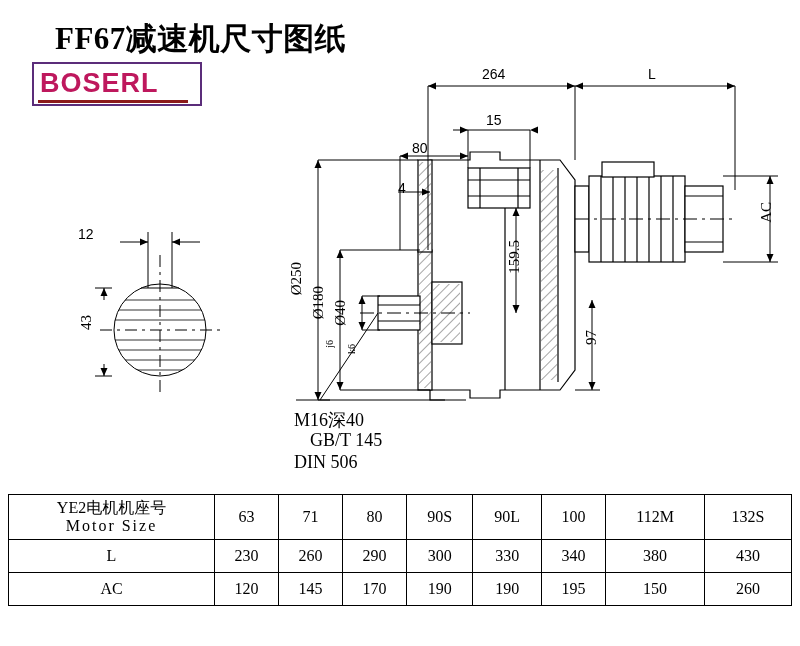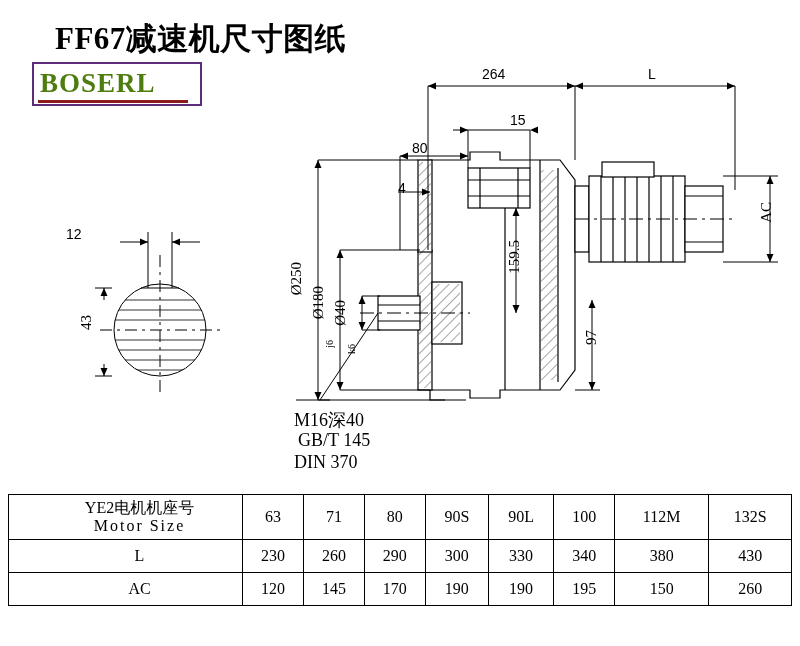--- a/index.html
+++ b/index.html
@@ -19,23 +19,23 @@
     letter-spacing:0.5px;
   }
   
   #logo-box{
     left:32px;top:62px;width:170px;height:44px;
     border:2px solid #5b2d7a;
     box-sizing:border-box;
   }
   #logo-text{
     left:40px;top:68px;width:155px;
-    font-family:Liberation Serif, serif;
+    font-family:Liberation Sans, sans-serif;
     font-weight:bold;font-size:27px;
-    color:#4d7c0f;
+    color:#be185d;
     letter-spacing:1px;
   }
   #logo-under{
     left:38px;top:100px;width:150px;height:3px;background:#8b1a1a;
   }
   .dim{font-size:14px;font-family:Liberation Sans, sans-serif;}
   .dimv{font-size:15px;font-family:"Liberation Serif",serif;
         writing-mode:vertical-rl;transform:rotate(180deg);}
   .note{font-size:18px;font-family:"Liberation Serif",serif;}
   
@@ -45,21 +45,21 @@
     font-family:"Liberation Serif",serif;
     font-size:16px;
     text-align:center;
   }
   #spec-table td{
     border:1px solid #000;
     height:32px;
     padding:0;
   }
   #spec-table td.head{height:44px;line-height:1.15;}
-  #spec-table .lbl{width:205px;padding-left:28px;}
+  #spec-table .lbl{width:205px;}
   svg{position:absolute;left:0;top:0;overflow:visible;}
 </style>
 </head>
 <body>
 
 <div class="abs" id="title">FF67减速机尺寸图纸</div>
 
 <div class="abs" id="logo-box"></div>
 <div class="abs" id="logo-text">BOSERL</div>
 <div class="abs" id="logo-under"></div>
@@ -104,21 +104,21 @@
 
   <g stroke="#000" stroke-width="1">
     <line x1="112" y1="288" x2="95" y2="288"></line>
     <line x1="112" y1="376" x2="95" y2="376"></line>
     <line x1="104" y1="288" x2="104" y2="300"></line>
     <line x1="104" y1="376" x2="104" y2="364"></line>
   </g>
   <polygon points="104,288 100.5,296 107.5,296" fill="#000"></polygon>
   <polygon points="104,376 100.5,368 107.5,368" fill="#000"></polygon>
 </svg>
-<div class="abs dim" style="left:66px;top:226px;">12</div>
+<div class="abs dim" style="left:78px;top:226px;">12</div>
 <div class="abs dimv" style="left:78px;top:315px;">43</div>
 
 <svg width="800" height="646">
   <defs>
     <pattern id="hp" width="7" height="7" patternTransform="rotate(45)" patternUnits="userSpaceOnUse">
       <line x1="0" y1="0" x2="0" y2="7" stroke="#000" stroke-width="0.7"></line>
     </pattern>
   </defs>
   <g stroke="#000" fill="none" stroke-width="1.2">
 
@@ -236,35 +236,35 @@
   <polygon points="318,160 314.5,168 321.5,168" fill="#000"></polygon>
   <polygon points="318,400 314.5,392 321.5,392" fill="#000"></polygon>
   <polygon points="340,250 336.5,258 343.5,258" fill="#000"></polygon>
   <polygon points="340,390 336.5,382 343.5,382" fill="#000"></polygon>
   <polygon points="362,296 358.5,304 365.5,304" fill="#000"></polygon>
   <polygon points="362,330 358.5,322 365.5,322" fill="#000"></polygon>
 </svg>
 
 <div class="abs dim" style="left:482px;top:66px;">264</div>
 <div class="abs dim" style="left:648px;top:66px;">L</div>
-<div class="abs dim" style="left:486px;top:112px;margin-left:24px;">15</div>
+<div class="abs dim" style="left:486px;top:112px;">15</div>
 <div class="abs dim" style="left:412px;top:140px;">80</div>
 <div class="abs dim" style="left:398px;top:180px;">4</div>
 <div class="abs dimv" style="left:758px;top:202px;">AC</div>
 <div class="abs dimv" style="left:506px;top:240px;">159.5</div>
 <div class="abs dimv" style="left:583px;top:330px;">97</div>
 <div class="abs dimv" style="left:288px;top:262px;">Ø250</div>
 <div class="abs dimv" style="left:310px;top:286px;">Ø180</div>
 <div class="abs dimv" style="left:324px;top:340px;font-size:10px;">j6</div>
 <div class="abs dimv" style="left:332px;top:300px;">Ø40</div>
 <div class="abs dimv" style="left:346px;top:344px;font-size:10px;">k6</div>
 
 <div class="abs note" style="left:294px;top:408px;">M16深40</div>
-<div class="abs note" style="left:298px;top:430px;">GB/T 145</div>
-<div class="abs note" style="left:294px;top:452px;">DIN 370</div>
+<div class="abs note" style="left:310px;top:430px;">GB/T 145</div>
+<div class="abs note" style="left:294px;top:452px;">DIN 506</div>
 
 <table id="spec-table">
   <tbody>
     <tr>
       <td class="head lbl">
         <div>YE2电机机座号</div>
         <div style="letter-spacing:2px;">Motor Size</div>
       </td>
       <td class="head">63</td>
       <td class="head">71</td>

